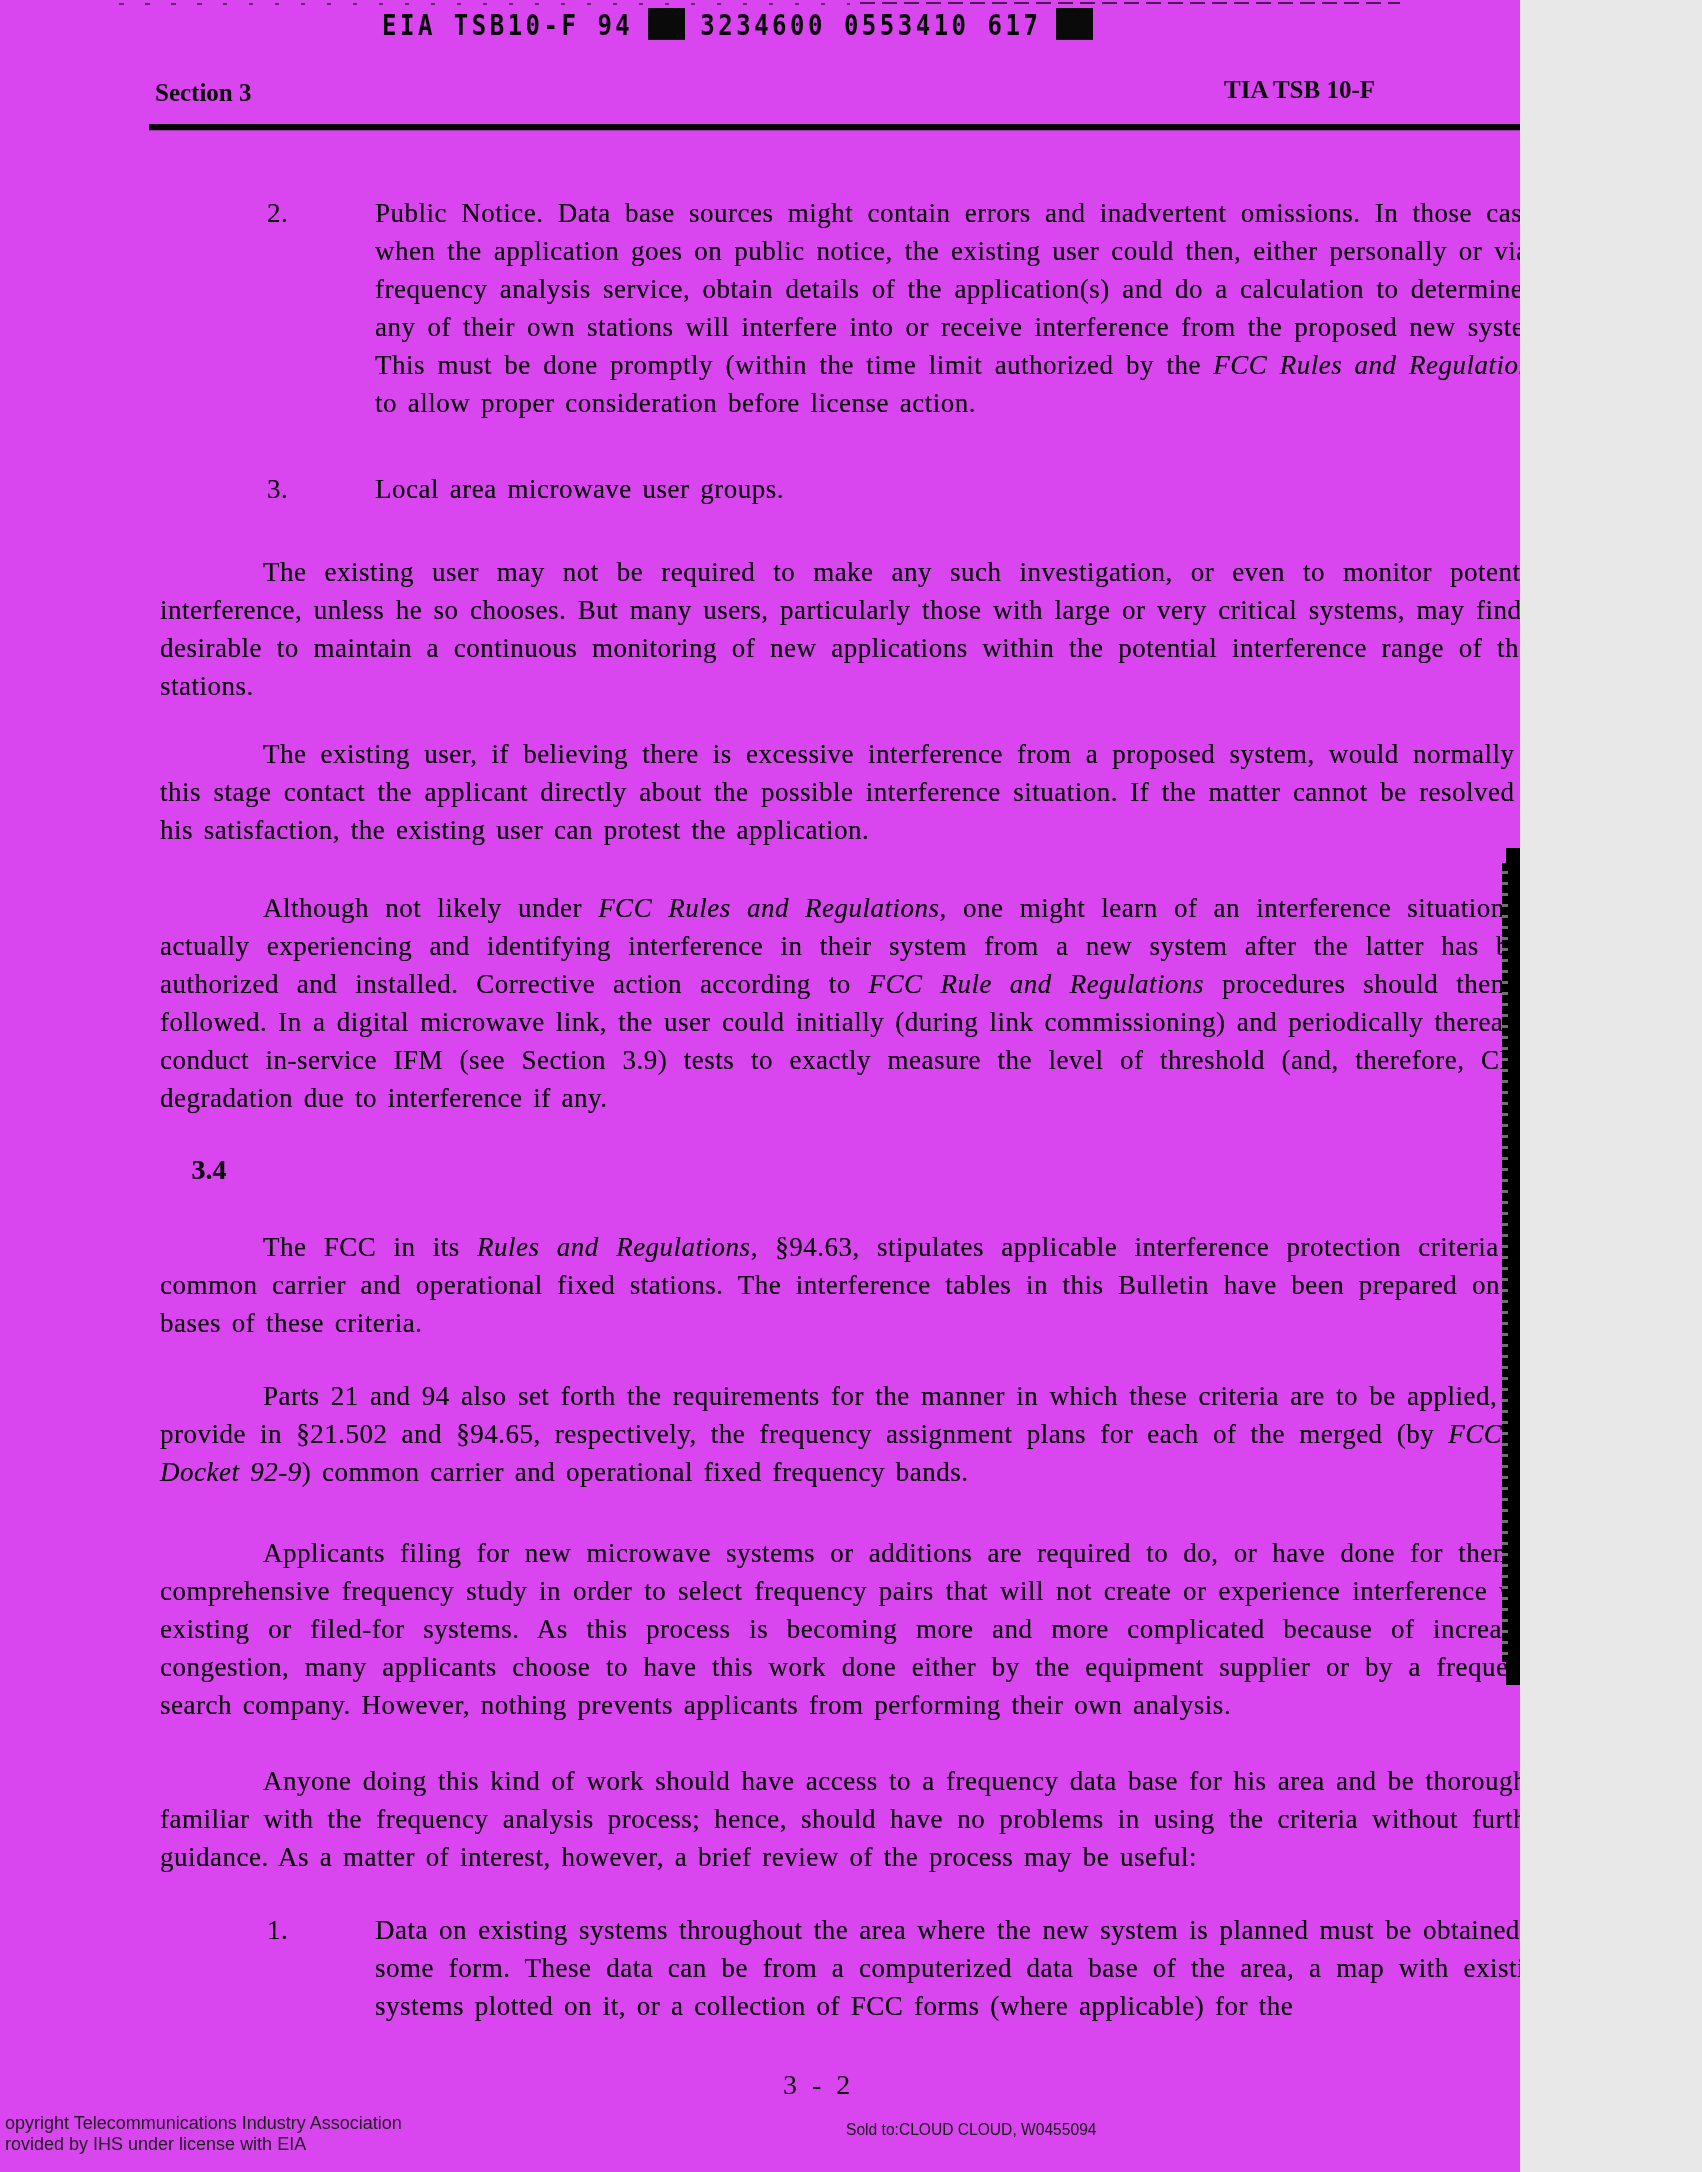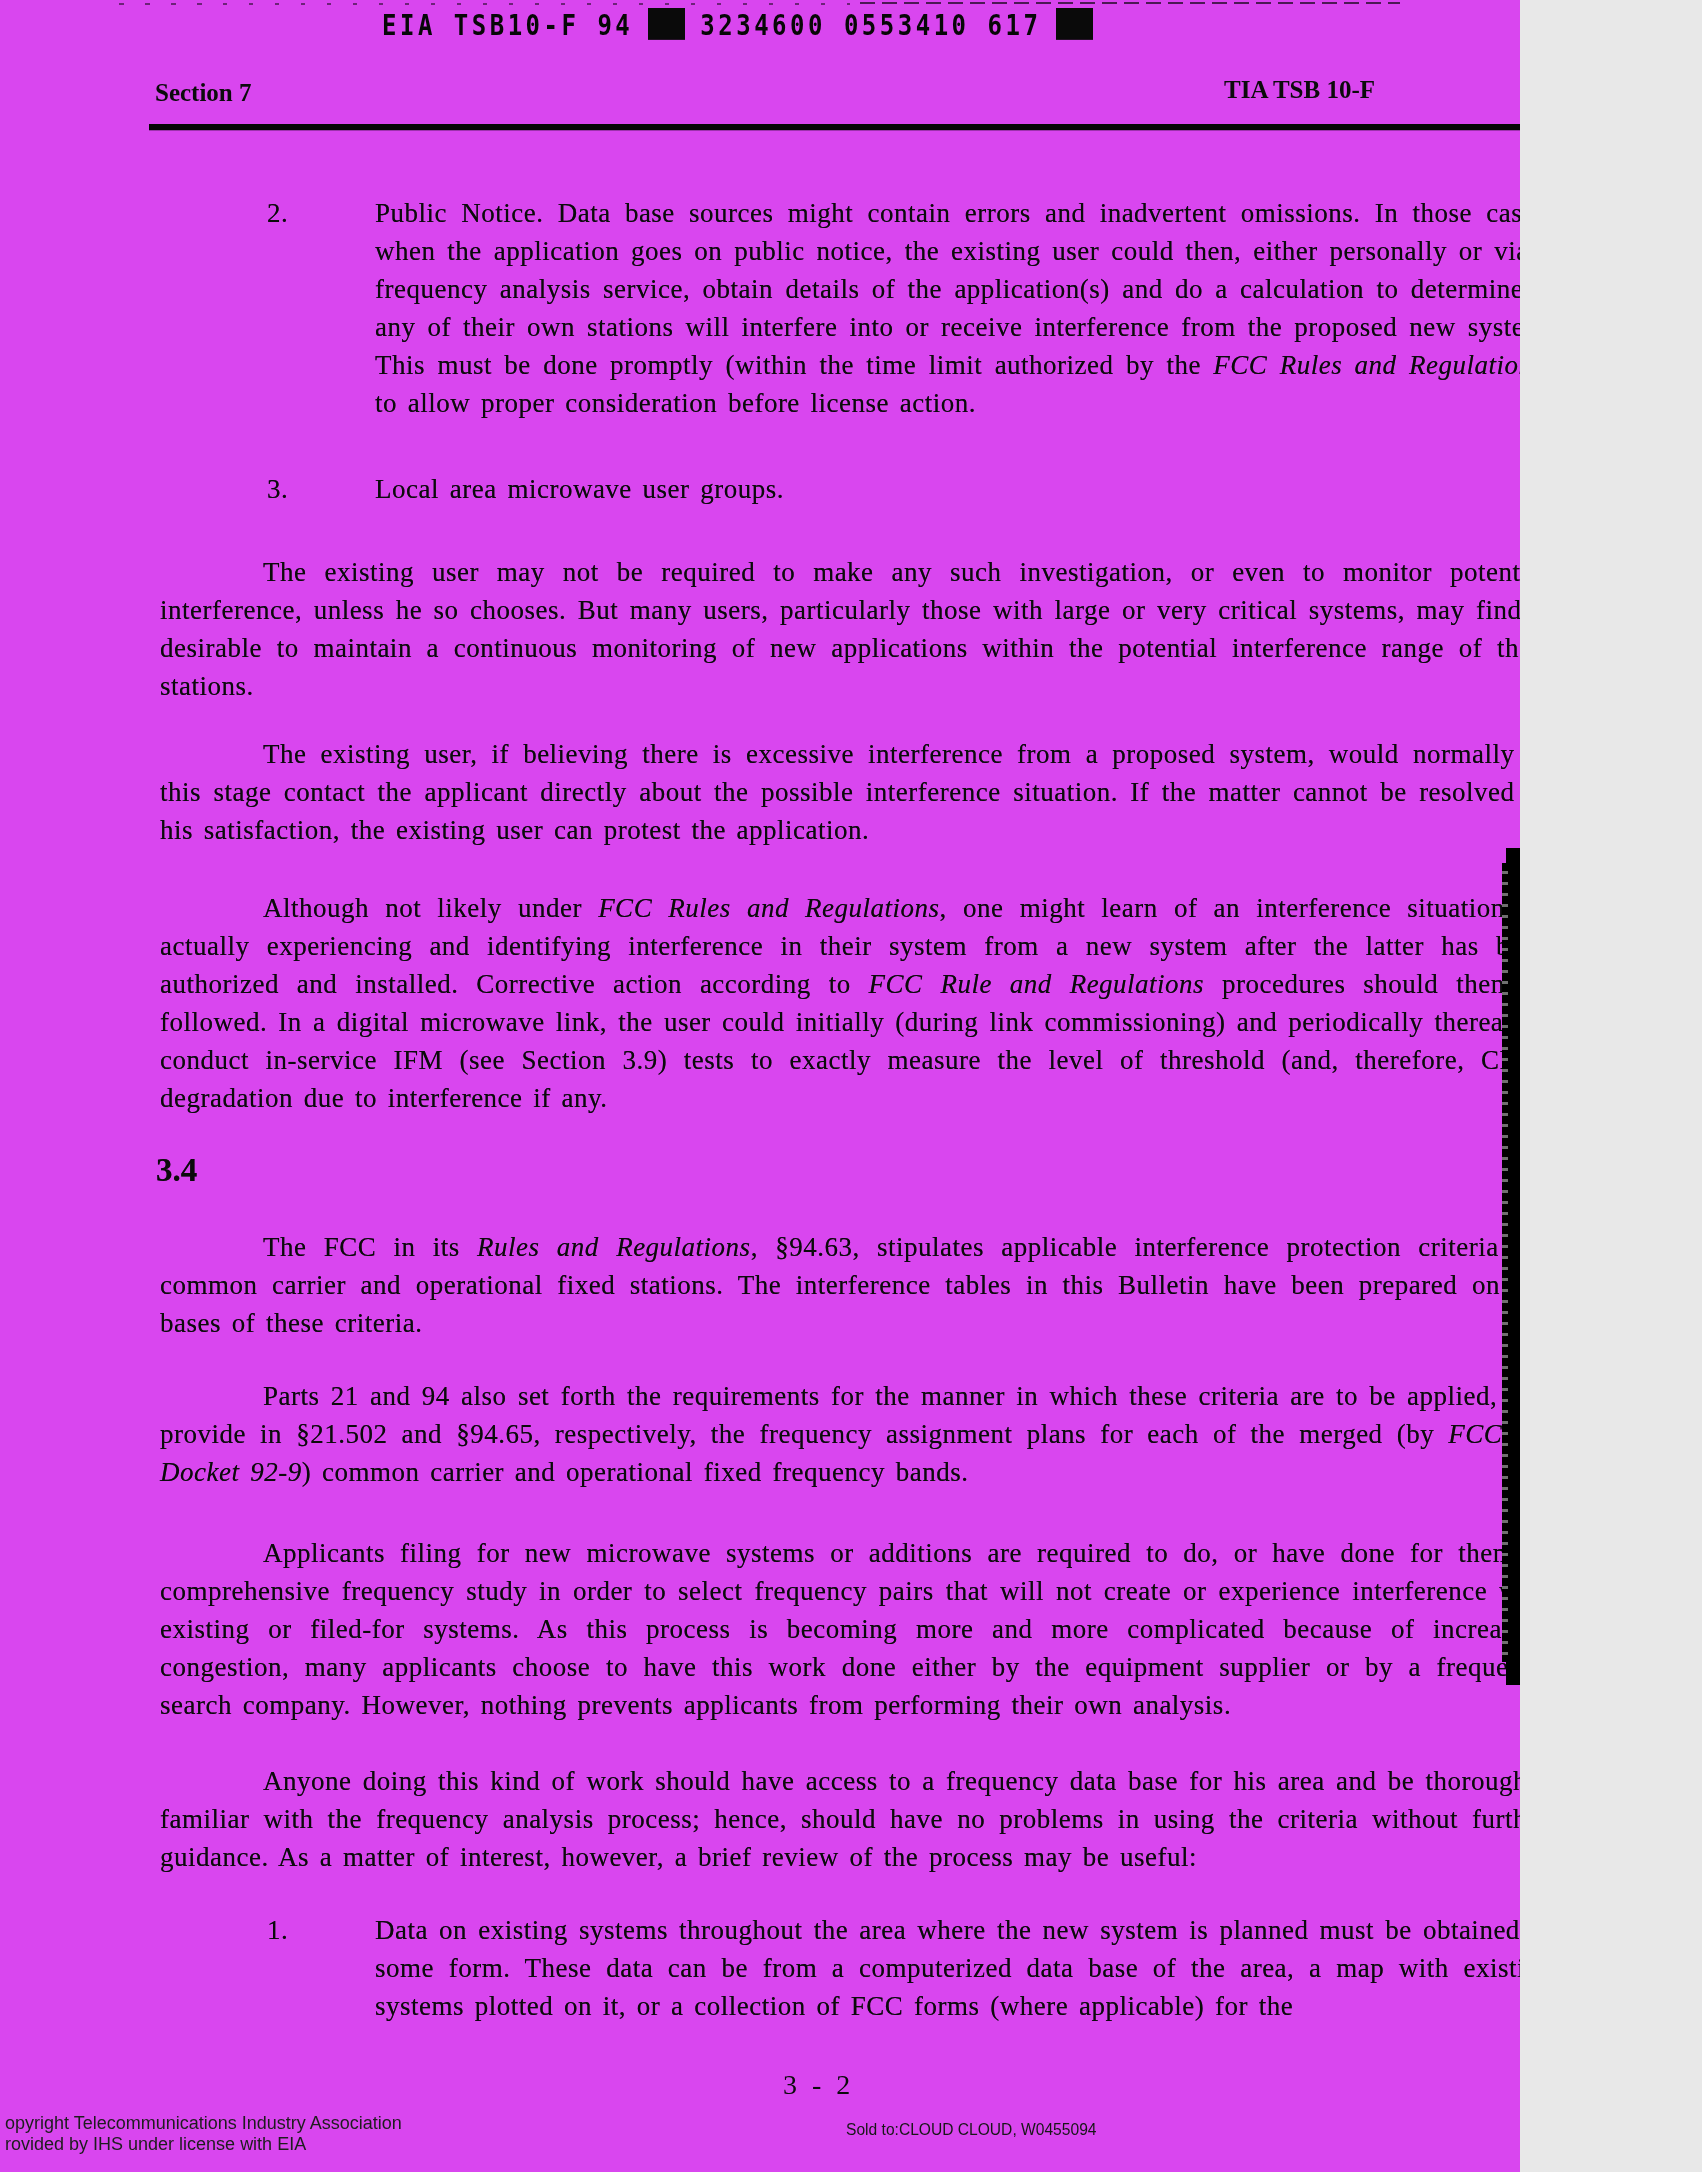--- a/index.html
+++ b/index.html
@@ -26,22 +26,22 @@
 
   
   .bodycol{position:absolute;left:156px;top:194px;width:1397px;font-size:27px;line-height:38px;
            text-align:justify;letter-spacing:0.5px;word-spacing:3.5px;
            text-shadow:0 0 0.5px rgba(0,0,0,.55)}
   .par{margin:4px;text-indent:103px}
   .li{display:flex;margin-left:111px}
   .li-num{flex:none;width:108px}
   .li-text{flex:1;text-align:justify}
   em{font-style:italic}
-  .heading{display:flex;font-weight:bold;font-size:33px;line-height:40px;
-           letter-spacing:0;word-spacing:1px;text-align:left}
+  .heading{display:flex;font-weight:bold;font-size:28px;line-height:40px;
+           letter-spacing:0;word-spacing:1px;text-align:center}
   .h-num{flex:none;width:106px}
   .mt-item3{margin-top:48px}
   .mt-p1{margin-top:45px}
   .mt-p2{margin-top:30px}
   .mt-p3{margin-top:40px}
   .mt-head{margin-top:33px;margin-bottom:38px}
   .mt-p5{margin-top:35px}
   .mt-p6{margin-top:43px}
   .mt-p7{margin-top:38px}
   .mt-item1{margin-top:35px}
@@ -67,21 +67,21 @@
 </head>
 <body>
 
 <div class="page">
 
   <div class="scan-dots"></div>
   <div class="scan-dots2"></div>
 
   <div class="banner"><span>EIA TSB10-F 94</span><span class="blk"></span><span>3234600 0553410 617</span><span class="blk"></span></div>
 
-  <div class="hdr-left">Section 7</div>
+  <div class="hdr-left">Section 3</div>
   <div class="hdr-right">TIA TSB 10-F</div>
   <div class="rule"></div>
 
   <div class="bodycol">
 
     <div class="li">
       <div class="li-num">2.</div>
       <div class="li-text"><span>Public Notice. Data base sources might contain errors and inadvertent omissions. In those cases, when the application goes on public notice, the existing user could then, either personally or via a frequency analysis service, obtain details of the application(s) and do a calculation to determine if any of their own stations will interfere into or receive interference from the proposed new system. This must be done promptly (within the time limit authorized by the </span><em>FCC Rules and Regulations</em><span>) to allow proper consideration before license action.</span></div>
     </div>
 

